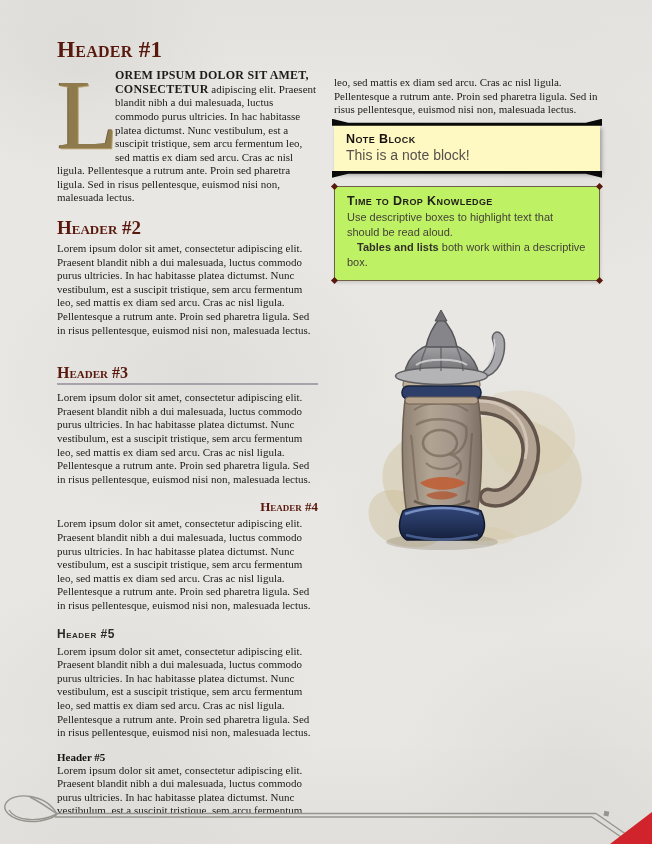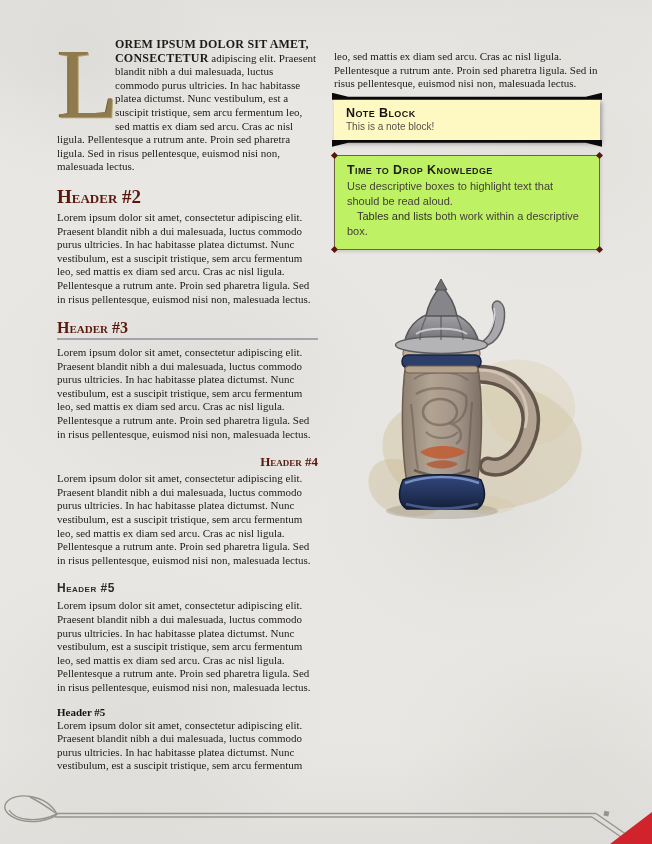--- a/index.html
+++ b/index.html
@@ -16,26 +16,26 @@
       radial-gradient(260px 200px at 85% 18%, rgba(150,148,140,.08), transparent 70%),
       radial-gradient(300px 220px at 30% 45%, rgba(130,130,125,.09), transparent 70%),
       radial-gradient(240px 200px at 75% 60%, rgba(140,138,130,.08), transparent 70%),
       radial-gradient(280px 220px at 20% 85%, rgba(135,135,130,.10), transparent 70%),
       radial-gradient(260px 200px at 88% 90%, rgba(145,142,135,.09), transparent 70%),
       linear-gradient(180deg, rgba(120,120,115,.05), rgba(255,255,255,0) 12%, rgba(255,255,255,0) 88%, rgba(120,120,115,.07));
   }
 
   .col{position:absolute;z-index:1;}
   .col-left{left:57px;top:38px;width:261px;height:775px;overflow:hidden;}
-  .col-right{left:334px;top:50px;width:266px;}
+  .col-right{left:334px;top:76px;width:266px;}
 
   h1,h2,h3,h4{font-family:"Liberation Serif",serif;color:#58180d;font-variant:small-caps;font-weight:600;margin:0;}
   h1{font-size:23px;line-height:1.05;margin:0 0 7px 0;letter-spacing:.3px;}
   h2{font-size:19px;margin:11px 0 3px 0;}
-  h3{font-size:16px;margin:13px 0 6px 0;border-bottom:2px solid #a9a1ab;padding-bottom:1px;font-family:Liberation Serif, serif;}
+  h3{font-size:16px;margin:27px 0 6px 0;border-bottom:2px solid #a9a1ab;padding-bottom:1px;font-family:Liberation Serif, serif;}
   h4{font-size:13px;margin:13px 0 2px 0;font-weight:700;text-align:right;}
   h5{font-family:"Liberation Sans",sans-serif;font-variant:small-caps;font-weight:700;
      color:#2e2c29;font-size:12px;letter-spacing:.5px;margin:14px 0 4px 0;}
   h6{font-family:"Liberation Serif",serif;font-size:11px;font-weight:700;color:#16130f;margin:11px 0 1px 0;}
 
   p.body-text{
     font-size:11px;line-height:13.6px;color:#1d1a17;margin:0 0 1px 0;text-align:left;
   }
   .dropcap-para{position:relative;}
   .dropcap{
@@ -56,49 +56,50 @@
     clip-path:polygon(0 0,6% 58%,94% 58%,100% 0,100% 100%,0 100%);
   }
   .note::after{
     content:"";position:absolute;left:-2px;right:-2px;bottom:-6px;height:7px;background:#0a0a0a;
     clip-path:polygon(0 100%,6% 42%,94% 42%,100% 100%,100% 0,0 0);
   }
   .note-title{
     font-family:"Liberation Sans",sans-serif;font-variant:small-caps;font-weight:700;
     font-size:12.5px;color:#181310;letter-spacing:.4px;margin:0 0 1px 0;
   }
-  .note-body{font-family:"Liberation Sans",sans-serif;font-size:10px;color:#57514b;margin:0;}
+  .note-body{font-family:"Liberation Sans",sans-serif;font-size:14px;color:#57514b;margin:0;}
 
   
   .descriptive{
     position:relative;background:#bef264;border:1px solid #6e6049;
     margin:14px 0 0 0;padding:7px 12px 10px 12px;
     box-shadow:1px 2px 3px rgba(0,0,0,.12);
   }
   .corner-dot{
     position:absolute;width:5px;height:5px;background:#58180d;transform:rotate(45deg);
   }
   .corner-dot.tl{left:-3px;top:-3px;} .corner-dot.tr{right:-3px;top:-3px;}
   .corner-dot.bl{left:-3px;bottom:-3px;} .corner-dot.br{right:-3px;bottom:-3px;}
   .desc-title{
     font-family:"Liberation Sans",sans-serif;font-variant:small-caps;font-weight:700;
     font-size:12.5px;color:#22201b;letter-spacing:.4px;margin:0 0 2px 0;
   }
   .desc-body{font-family:"Liberation Sans",sans-serif;font-size:11px;line-height:15px;color:#45413a;margin:0;}
   .desc-indent{display:block;text-indent:10px;}
-  .desc-bold{font-weight:400;color:#33302a;margin-top:35px;}
+  .desc-bold{font-weight:700;color:#33302a;margin-top:35px;}
 
   .figure-wrap{margin:24px 0 0 22px;width:235px;height:265px;position:relative;}
 
   .footer-art{position:absolute;left:0;bottom:0;z-index:2;}
 </style>
 </head>
 <body>
 
 <div class="col col-left">
+  <h1>Header #1</h1>
 
   <div class="dropcap-para">
     <span class="dropcap">L</span>
     <p class="body-text"><span class="smallcaps-lead">orem ipsum dolor sit amet, consectetur</span><span> adipiscing elit. Praesent blandit nibh a dui malesuada, luctus commodo purus ultricies. In hac habitasse platea dictumst. Nunc vestibulum, est a suscipit tristique, sem arcu fermentum leo, sed mattis ex diam sed arcu. Cras ac nisl ligula. Pellentesque a rutrum ante. Proin sed pharetra ligula. Sed in risus pellentesque, euismod nisi non, malesuada lectus.</span></p>
     <div style="clear:both;"></div>
   </div>
 
   <h2>Header #2</h2>
   <p class="body-text">Lorem ipsum dolor sit amet, consectetur adipiscing elit. Praesent blandit nibh a dui malesuada, luctus commodo purus ultricies. In hac habitasse platea dictumst. Nunc vestibulum, est a suscipit tristique, sem arcu fermentum leo, sed mattis ex diam sed arcu. Cras ac nisl ligula. Pellentesque a rutrum ante. Proin sed pharetra ligula. Sed in risus pellentesque, euismod nisi non, malesuada lectus.</p>
 

